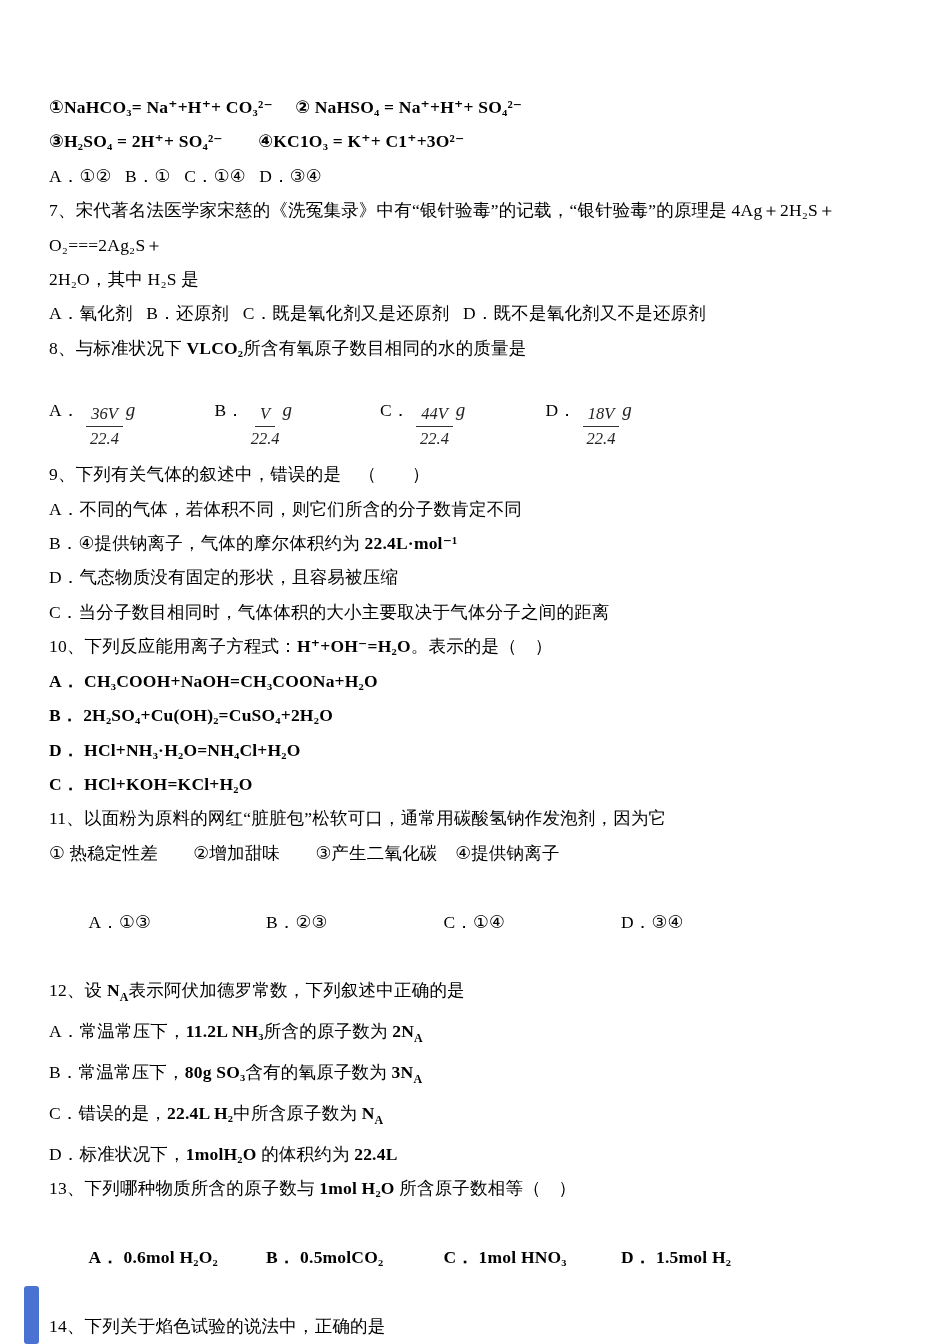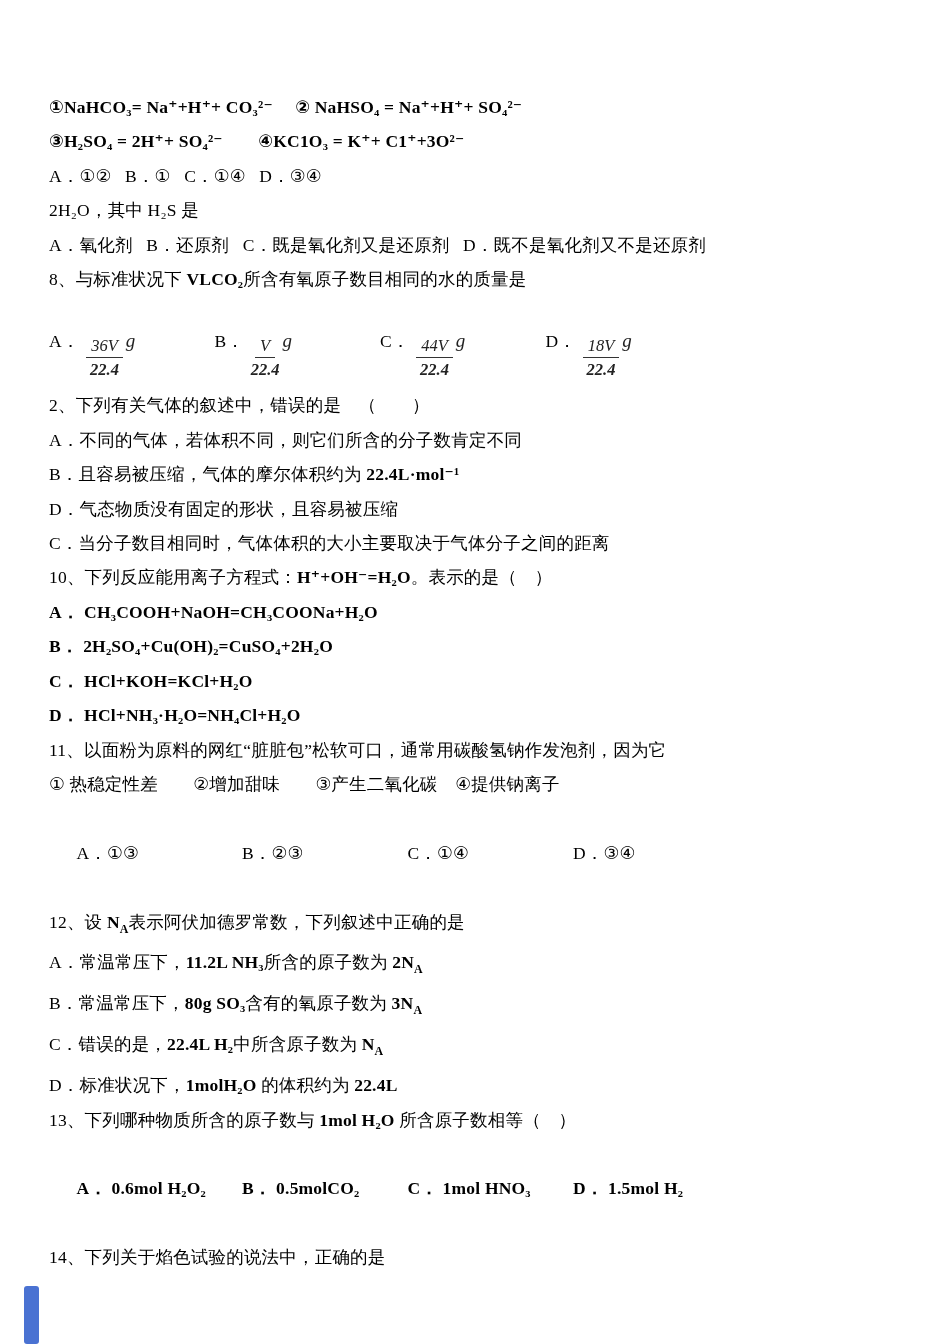--- a/index.html
+++ b/index.html
@@ -5,41 +5,42 @@
   html,body{margin:0;padding:0;}
   body{
     width:950px;height:1344px;background:#ffffff;color:#000;
     font-family:"Liberation Serif","DejaVu Serif","DejaVu Sans",serif;
   }
   .page{position:relative;width:950px;height:1344px;overflow:hidden;background:#fff;}
   .content{padding:90px 52px 0 49px;}
   .line{margin:0;font-size:17.5px;line-height:34.4px;white-space:pre-wrap;letter-spacing:0.2px;}
   .b{font-weight:bold;}
   sub{font-size:68%;}
-  .cols .col{display:inline-block;width:165.5px;vertical-align:top;}
+  .cols .col{display:inline-block;width:165.5px;vertical-align:top;margin-left:12px;}
   .fracrow{height:86px;display:flex;align-items:center;margin:2px 0 4px 0;}
   .fopt{display:inline-flex;align-items:center;width:165.5px;}
   .flabel{font-size:17.5px;}
   .frac{display:inline-flex;flex-direction:column;align-items:center;font-style:italic;
         margin-left:7px;font-size:16.5px;line-height:1.3;color:#222;}
   .num{border-bottom:1.3px solid #333;padding:0 5px 1px 5px;margin-top:32px;}
-  .den{padding-top:1px;font-weight:bold;}
+  .den{padding-top:1px;}
   .funit{font-style:italic;font-size:19px;margin-left:3px;color:#222;}
   .corner-mark{position:absolute;left:24px;top:1286px;width:15px;height:58px;border-radius:3px;}
 </style>
 </head>
 <body>
 
 <div class="page">
   <div class="content">
 
     <p class="line"><span class="b">①NaHCO₃= Na⁺+H⁺+ CO₃²⁻</span><span class="b">　 </span><span class="b">② NaHSO₄ = Na⁺+H⁺+ SO₄²⁻</span></p>
     <p class="line"><span class="b">③H₂SO₄ = 2H⁺+ SO₄²⁻</span><span class="b">　　</span><span class="b">④KC1O₃ = K⁺+ C1⁺+3O²⁻</span></p>
     <p class="line"><span>A．①②   B．①   C．①④   D．③④</span></p>
 
+    <p class="line"><span>7、宋代著名法医学家宋慈的《洗冤集录》中有“银针验毒”的记载，“银针验毒”的原理是 4Ag＋2H₂S＋O₂===2Ag₂S＋</span></p>
     <p class="line"><span>2H₂O，其中 H₂S 是</span></p>
     <p class="line"><span>A．氧化剂   B．还原剂   C．既是氧化剂又是还原剂   D．既不是氧化剂又不是还原剂</span></p>
 
     <p class="line"><span>8、与标准状况下 </span><span class="b">VLCO₂</span><span>所含有氧原子数目相同的水的质量是</span></p>
 
     <div class="fracrow">
       <span class="fopt">
         <span class="flabel">A．</span>
         <span class="frac">
           <span class="num">36V</span>
@@ -66,31 +67,31 @@
       <span class="fopt">
         <span class="flabel">D．</span>
         <span class="frac">
           <span class="num">18V</span>
           <span class="den">22.4</span>
         </span>
         <span class="funit">g</span>
       </span>
     </div>
 
-    <p class="line"><span>2、下列有关气体的叙述中，错误的是　（　　）</span></p>
+    <p class="line"><span>9、下列有关气体的叙述中，错误的是　（　　）</span></p>
     <p class="line"><span>A．不同的气体，若体积不同，则它们所含的分子数肯定不同</span></p>
-    <p class="line"><span>B．且容易被压缩，气体的摩尔体积约为 </span><span class="b">22.4L·mol⁻¹</span></p>
+    <p class="line"><span>B．④提供钠离子，气体的摩尔体积约为 </span><span class="b">22.4L·mol⁻¹</span></p>
     <p class="line"><span>D．气态物质没有固定的形状，且容易被压缩</span></p>
     <p class="line"><span>C．当分子数目相同时，气体体积的大小主要取决于气体分子之间的距离</span></p>
 
     <p class="line"><span>10、下列反应能用离子方程式：</span><span class="b">H⁺+OH⁻=H₂O</span><span>。表示的是（　）</span></p>
     <p class="line"><span class="b">A． CH₃COOH+NaOH=CH₃COONa+H₂O</span></p>
     <p class="line"><span class="b">B． 2H₂SO₄+Cu(OH)₂=CuSO₄+2H₂O</span></p>
+    <p class="line"><span class="b">D． HCl+NH₃·H₂O=NH₄Cl+H₂O</span></p>
     <p class="line"><span class="b">C． HCl+KOH=KCl+H₂O</span></p>
-    <p class="line"><span class="b">D． HCl+NH₃·H₂O=NH₄Cl+H₂O</span></p>
 
     <p class="line"><span>11、以面粉为原料的网红“脏脏包”松软可口，通常用碳酸氢钠作发泡剂，因为它</span></p>
     <p class="line"><span>① 热稳定性差　　②增加甜味　　③产生二氧化碳　④提供钠离子</span></p>
     <p class="line cols">
       <span class="col">A．①③</span><span class="col">B．②③</span><span class="col">C．①④</span><span class="col">D．③④</span>
     </p>
 
     <p class="line"><span>12、设 </span><span class="b">N</span><sub class="b">A</sub><span>表示阿伏加德罗常数，下列叙述中正确的是</span></p>
     <p class="line"><span>A．常温常压下，</span><span class="b">11.2L NH₃</span><span>所含的原子数为 </span><span class="b">2N</span><sub class="b">A</sub></p>
     <p class="line"><span>B．常温常压下，</span><span class="b">80g SO₃</span><span>含有的氧原子数为 </span><span class="b">3N</span><sub class="b">A</sub></p>

